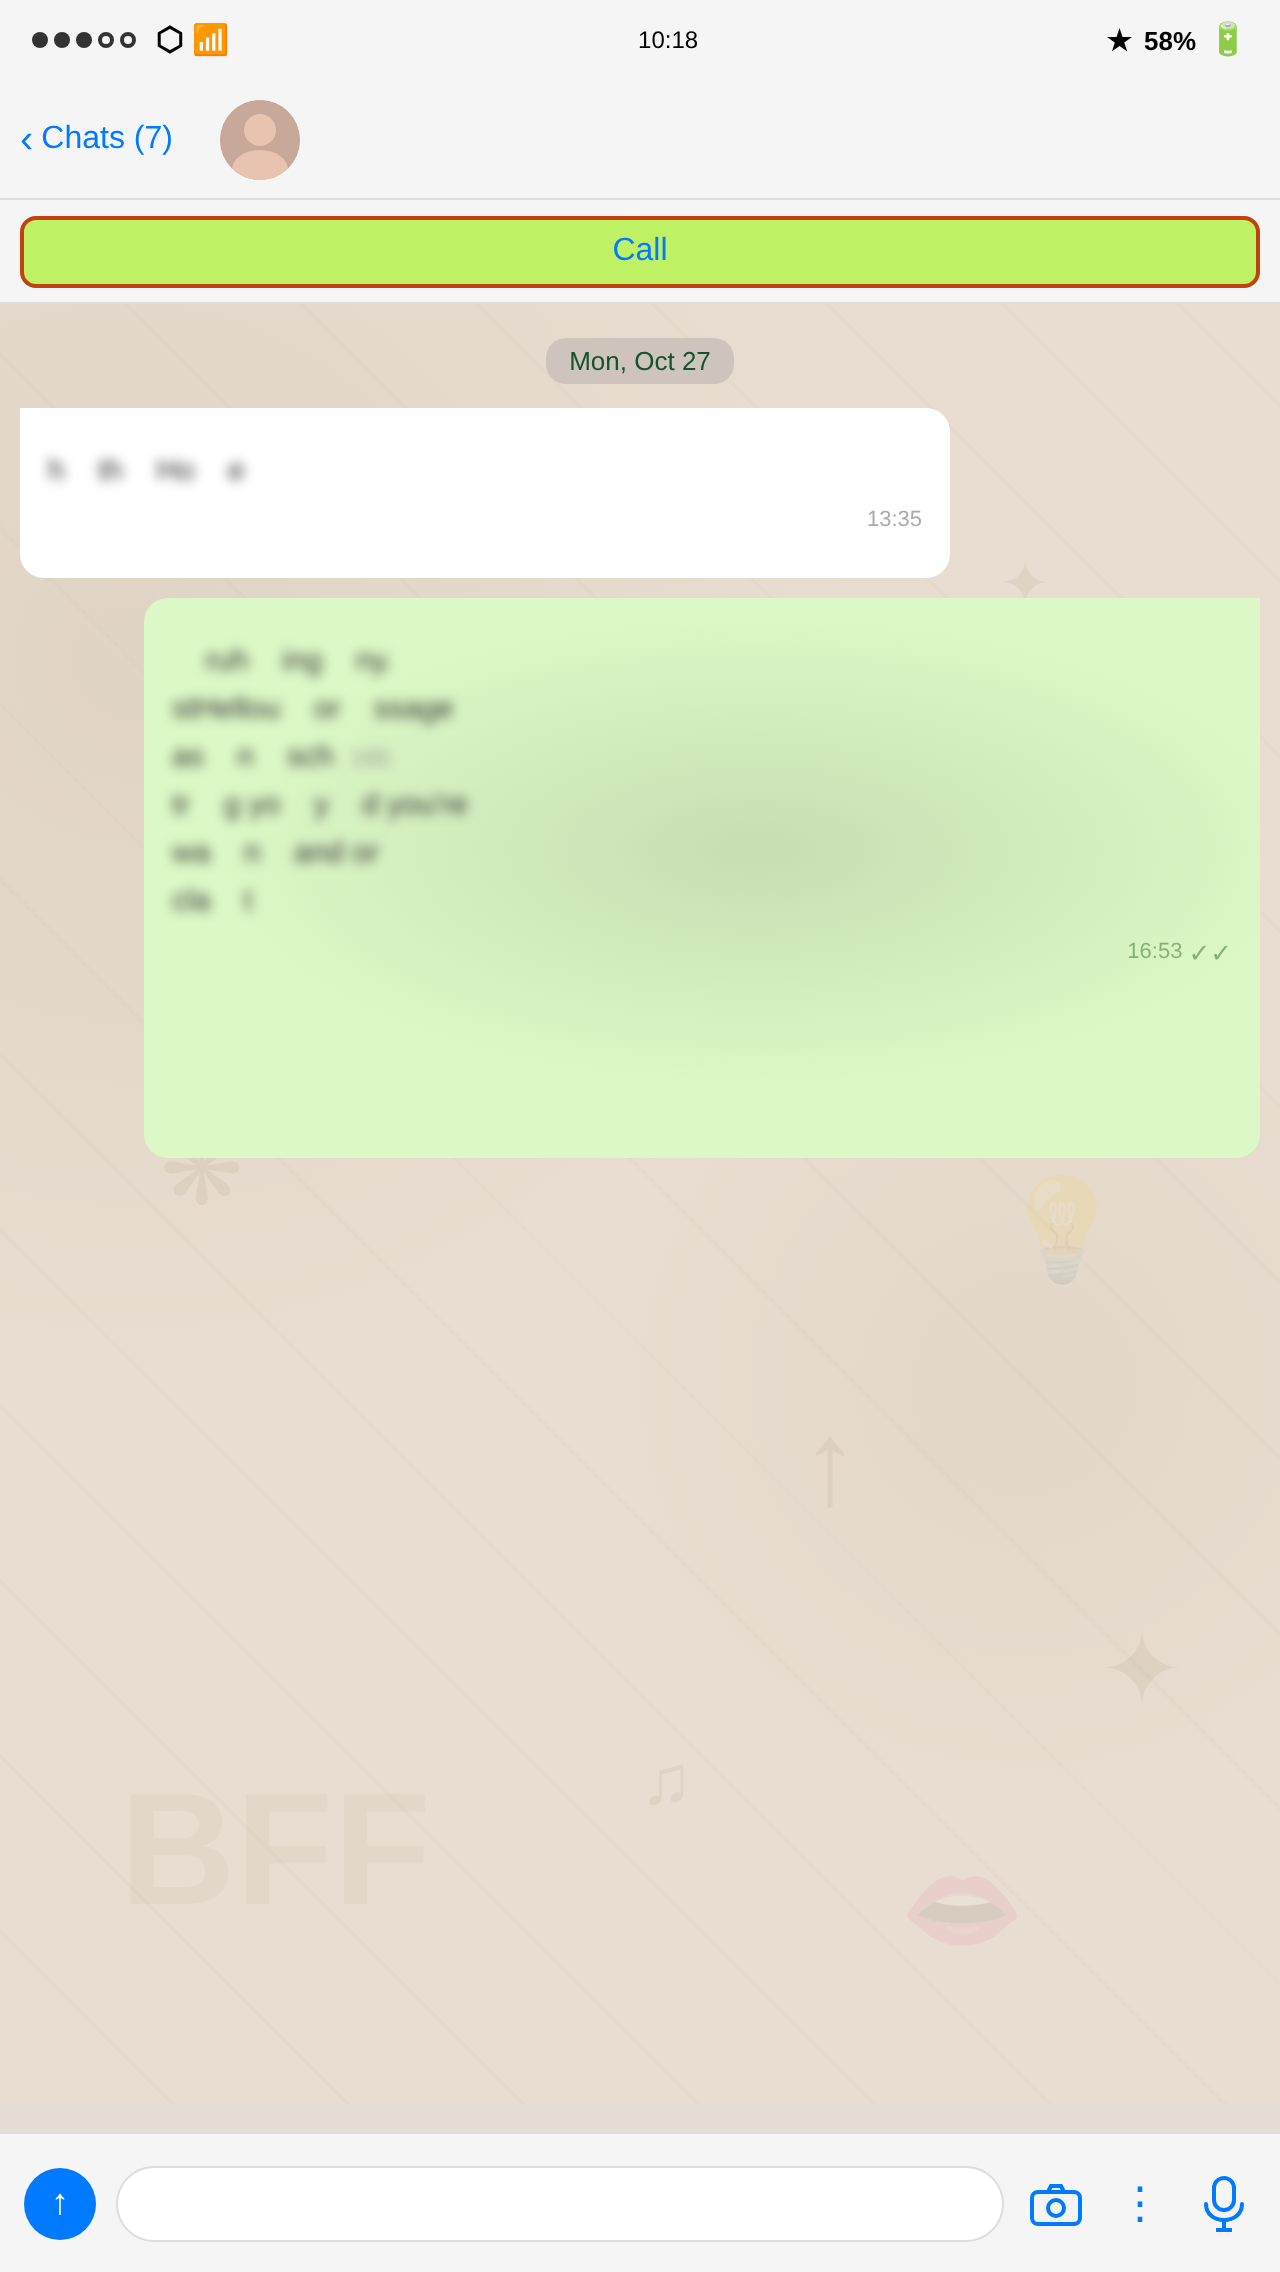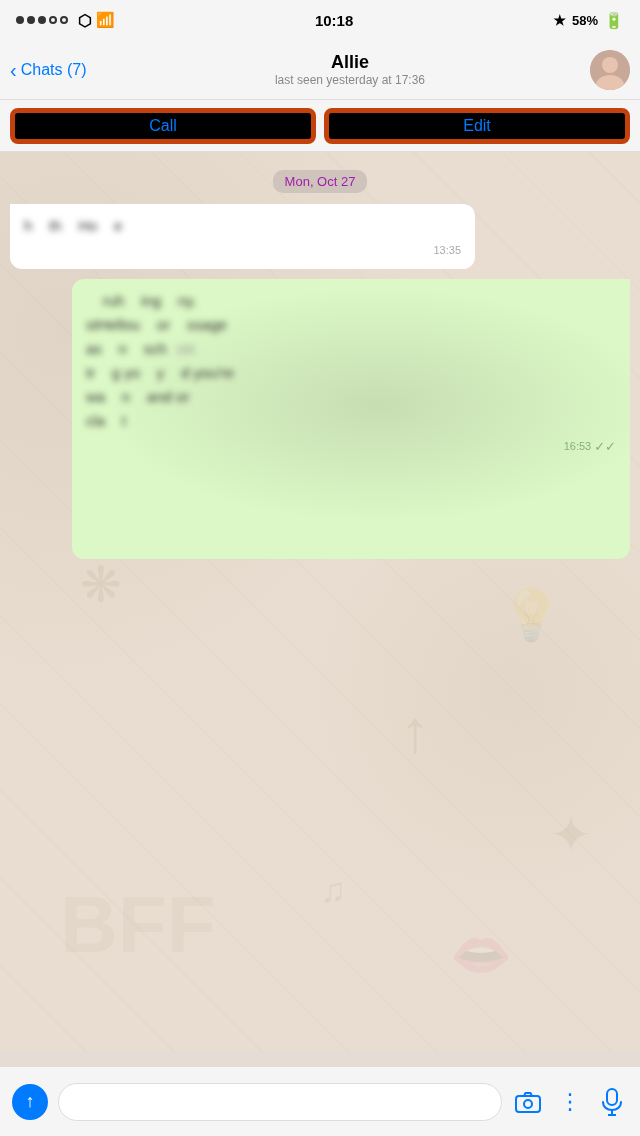--- a/index.html
+++ b/index.html
@@ -21,21 +21,21 @@
       align-items: center;
       justify-content: space-between;
       padding: 0 16px;
       font-size: 14px;
       font-weight: 600;
     }
     .status-left { display: flex; align-items: center; gap: 4px; }
     .status-dots { display: flex; gap: 3px; }
     .dot { width: 8px; height: 8px; border-radius: 50%; background: #333; }
     .dot.empty { background: transparent; border: 2px solid #333; }
-    .status-time { font-size: 15px; font-weight: 700; }
+    .status-time { font-size: 12px; font-weight: 400; }
     .status-right { display: flex; align-items: center; gap: 6px; font-size: 13px; }
 
     
     .header {
       background: #f5f5f5;
       height: 60px;
       display: flex;
       align-items: center;
       padding: 0 10px;
       border-bottom: 1px solid #ddd;
@@ -85,22 +85,22 @@
       height: 52px;
       display: flex;
       align-items: center;
       border-bottom: 1px solid #ddd;
       padding: 8px 10px;
       gap: 8px;
     }
     .action-btn {
       flex: 1;
       height: 36px;
-      background: #000000;
-      border: 5px solid #c2410c;
+      background: #bef264;
+      border: 2px solid #c2410c;
       border-radius: 8px;
       color: #007aff;
       font-size: 16px;
       cursor: pointer;
       display: flex;
       align-items: center;
       justify-content: center;
     }
 
     
@@ -130,31 +130,31 @@
       pointer-events: none;
     }
 
     
     .date-pill {
       text-align: center;
       margin: 10px 0 14px;
     }
     .date-pill span {
       background: #cec4bb;
-      color: #a21caf;
+      color: #14532d;
       font-size: 13px;
       padding: 4px 12px;
       border-radius: 10px;
     }
 
     
     .message-bubble {
       max-width: 85%;
       border-radius: 12px;
-      padding: 10px 14px;
+      padding: 20px 14px;
       margin-bottom: 10px;
       position: relative;
       font-size: 15px;
       line-height: 1.5;
       word-wrap: break-word;
     }
     .message-received {
       background: #fff;
       margin-left: 0;
       margin-right: auto;
@@ -283,36 +283,31 @@
     <span>58%</span>
     <span style="font-size:16px;">🔋</span>
   </div>
 </div>
 
 <div class="header">
   <div class="back-btn">
     <span class="back-chevron">‹</span>
     <span>Chats (7)</span>
   </div>
-  <div class="header-info">
-    <div class="header-name">Allie</div>
-    <div class="header-status">last seen yesterday at 17:36</div>
-  </div>
   <div class="header-avatar">
     <svg width="40" height="40" viewBox="0 0 40 40">
       <circle cx="20" cy="20" r="20" fill="#c8a898"></circle>
       <circle cx="20" cy="15" r="8" fill="#e8c4b0"></circle>
       <ellipse cx="20" cy="35" rx="14" ry="10" fill="#e8c4b0"></ellipse>
     </svg>
   </div>
 </div>
 
 <div class="action-bar">
   <button class="action-btn">Call</button>
-  <button class="action-btn">Edit</button>
 </div>
 
 <div class="chat-area">
 
   <div class="bg-doodles">
     <svg width="640" height="900" viewBox="0 0 640 900">
 
       <text x="60" y="800" font-size="80" fill="#8B7355" opacity="0.6" font-weight="bold">BFF</text>
 
       <text x="200" y="250" font-size="40" fill="#8B7355">✦</text>

